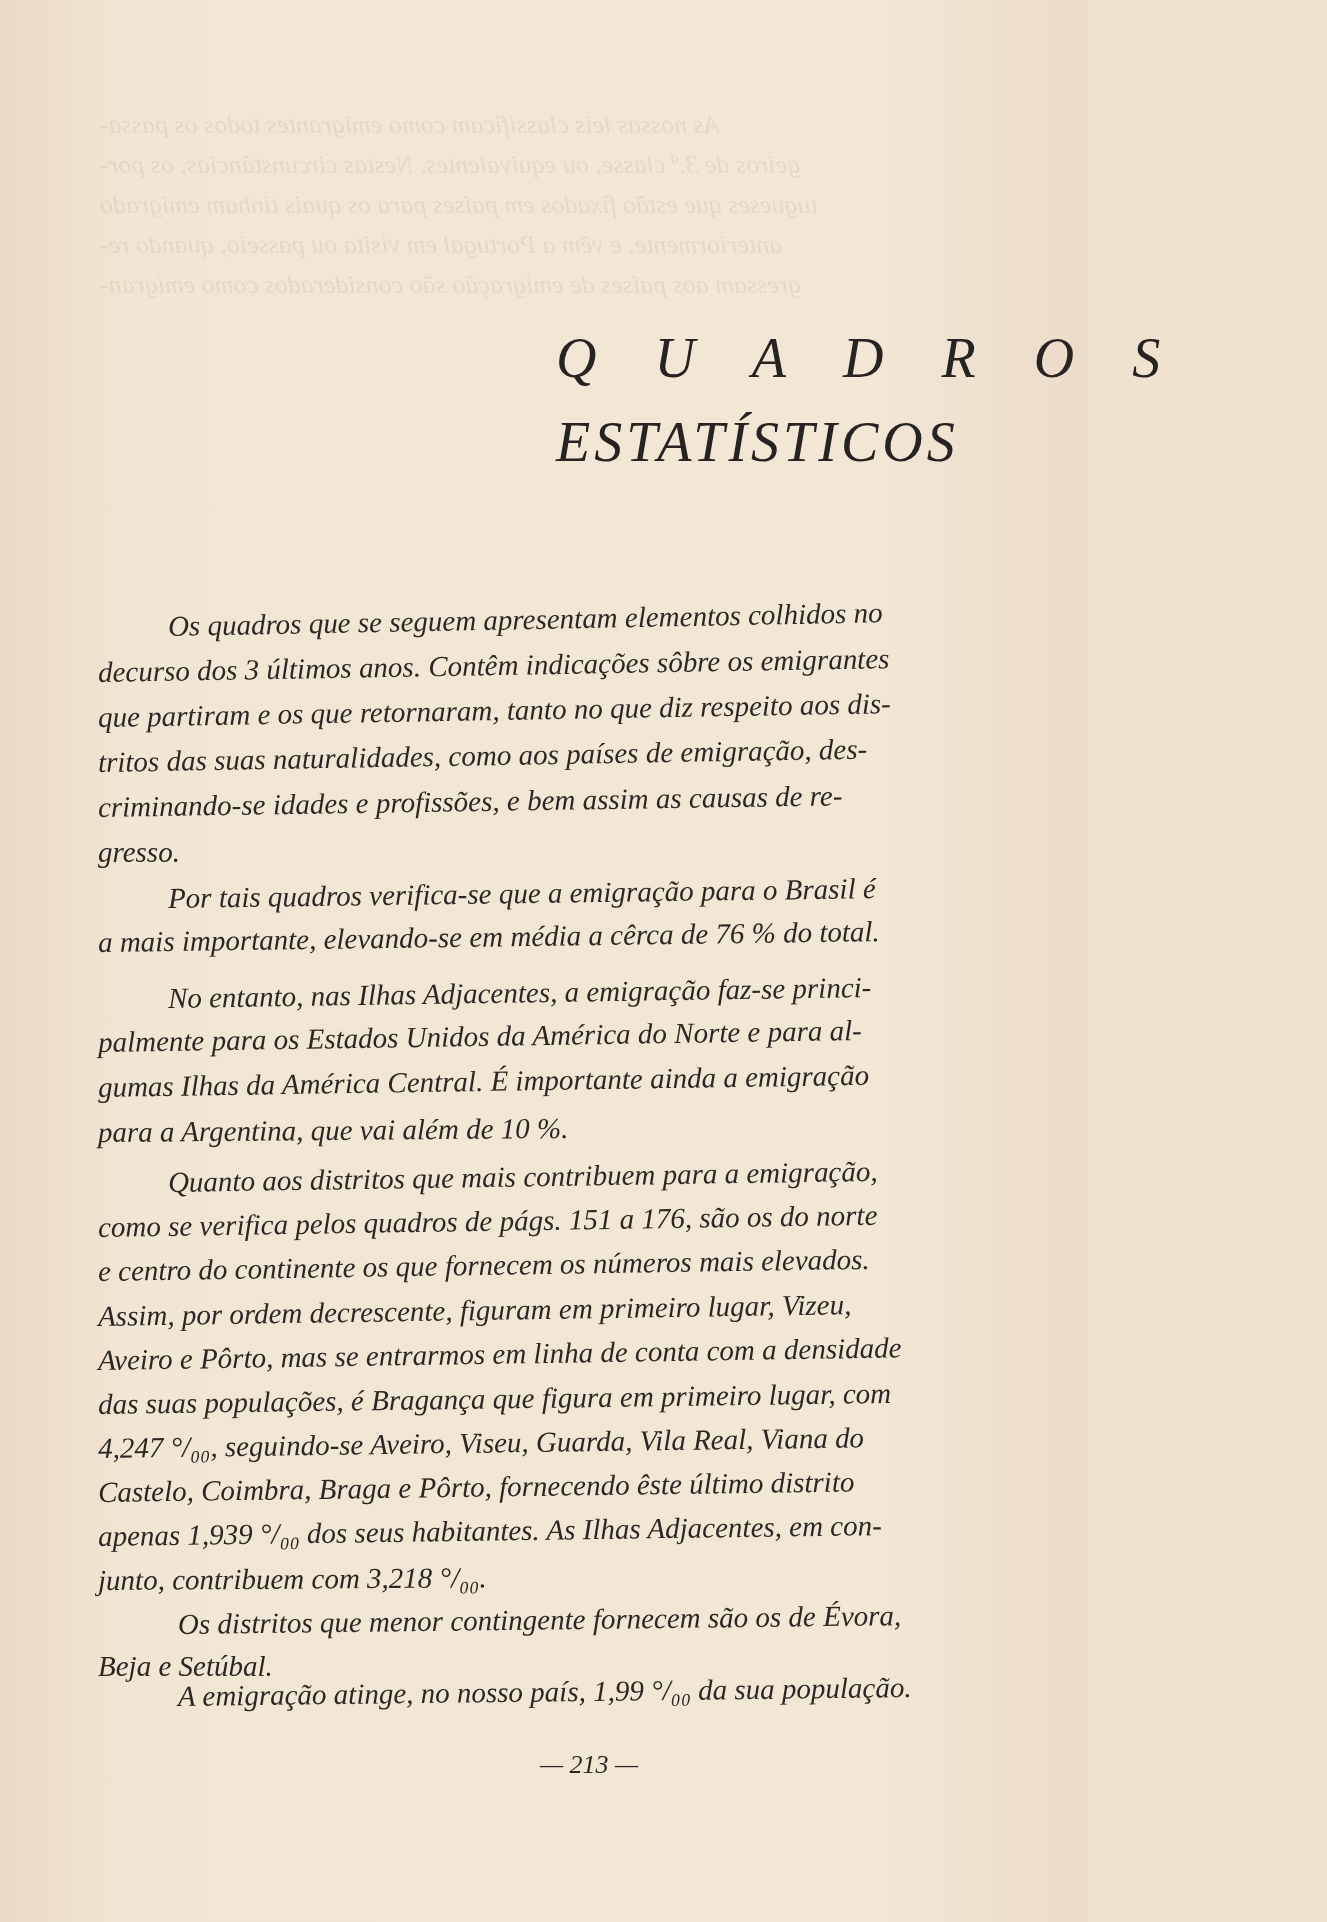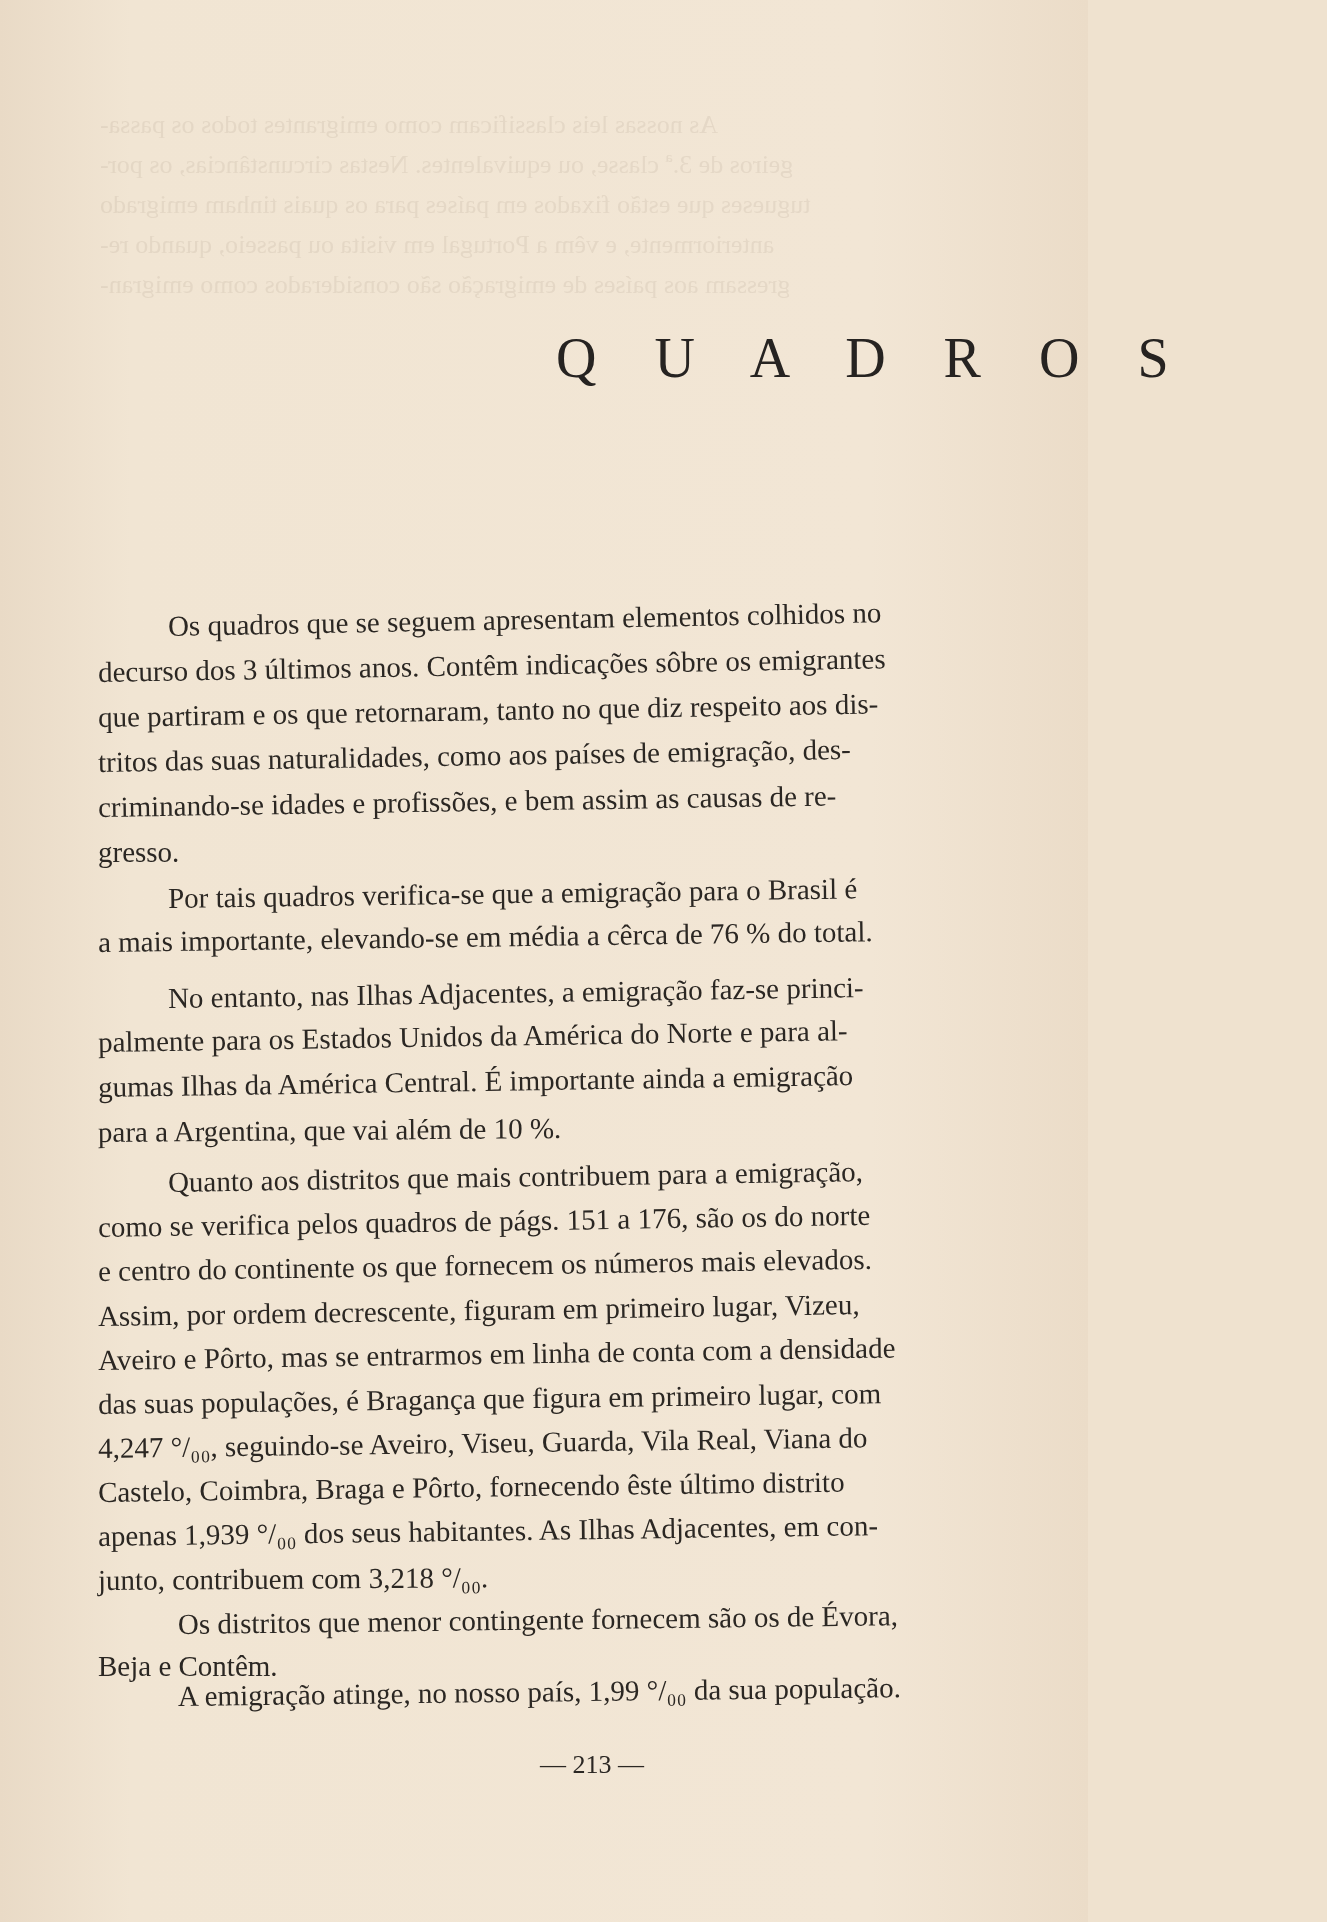--- a/index.html
+++ b/index.html
@@ -6,20 +6,21 @@
   body {
     width: 1327px; height: 1922px;
     background: #efe2cf;
     position: relative; overflow: hidden;
     font-family: "DejaVu Serif", "Liberation Serif", serif;
     color: #2a2622;
   }
   .page {
     position: absolute; left: 0; top: 0; width: 1088px; height: 1922px;
     background: linear-gradient(90deg, #e9dac6 0%, #f1e5d3 12%, #f2e6d5 80%, #ebdcc8 100%);
+    font-style: italic;
   }
   .bleed {
     position: absolute; color: rgba(120,100,80,0.10);
     font-family: "Liberation Serif", serif; font-size: 26px;
     transform: scaleX(-1); white-space: nowrap;
   }
   .title-line {
     position: absolute;
     font-family: "Liberation Serif", serif;
     font-size: 56px; line-height: 1; color: #262321;
@@ -45,20 +46,21 @@
 
 <div class="page">
 
   <div class="bleed" style="left:100px;top:110px;">As nossas leis classificam como emigrantes todos os passa-</div>
   <div class="bleed" style="left:100px;top:150px;">geiros de 3.ª classe, ou equivalentes. Nestas circunstâncias, os por-</div>
   <div class="bleed" style="left:100px;top:190px;">tugueses que estão fixados em países para os quais tinham emigrado</div>
   <div class="bleed" style="left:100px;top:230px;">anteriormente, e vêm a Portugal em visita ou passeio, quando re-</div>
   <div class="bleed" style="left:100px;top:270px;">gressam aos países de emigração são considerados como emigran-</div>
 
   <div class="title-line t1">Q U A D R O S</div>
+  <div class="title-line t2">ESTATÍSTICOS</div>
 
   <div class="line indent" style="top:612px;transform:rotate(-1.1deg);">Os quadros que se seguem apresentam elementos colhidos no</div>
   <div class="line" style="top:658px;transform:rotate(-1.0deg);">decurso dos 3 últimos anos. Contêm indicações sôbre os emigrantes</div>
   <div class="line" style="top:703px;transform:rotate(-1.0deg);">que partiram e os que retornaram, tanto no que diz respeito aos dis-</div>
   <div class="line" style="top:748px;transform:rotate(-1.0deg);">tritos das suas naturalidades, como aos países de emigração, des-</div>
   <div class="line" style="top:793px;transform:rotate(-0.9deg);">criminando-se idades e profissões, e bem assim as causas de re-</div>
   <div class="line" style="top:838px;text-align:center;">gresso.</div>
 
   <div class="line indent" style="top:884px;transform:rotate(-0.8deg);">Por tais quadros verifica-se que a emigração para o Brasil é</div>
   <div class="line" style="top:928px;transform:rotate(-0.8deg);">a mais importante, elevando-se em média a cêrca de 76 % do total.</div>
@@ -73,18 +75,18 @@
   <div class="line" style="top:1257px;transform:rotate(-0.9deg);">e centro do continente os que fornecem os números mais elevados.</div>
   <div class="line" style="top:1302px;transform:rotate(-0.9deg);">Assim, por ordem decrescente, figuram em primeiro lugar, Vizeu,</div>
   <div class="line" style="top:1346px;transform:rotate(-0.9deg);">Aveiro e Pôrto, mas se entrarmos em linha de conta com a densidade</div>
   <div class="line" style="top:1390px;transform:rotate(-0.8deg);">das suas populações, é Bragança que figura em primeiro lugar, com</div>
   <div class="line" style="top:1434px;transform:rotate(-0.8deg);">4,247 °/₀₀, seguindo-se Aveiro, Viseu, Guarda, Vila Real, Viana do</div>
   <div class="line" style="top:1478px;transform:rotate(-0.8deg);">Castelo, Coimbra, Braga e Pôrto, fornecendo êste último distrito</div>
   <div class="line" style="top:1522px;transform:rotate(-0.8deg);">apenas 1,939 °/₀₀ dos seus habitantes. As Ilhas Adjacentes, em con-</div>
   <div class="line" style="top:1566px;transform:rotate(-0.4deg);">junto, contribuem com 3,218 °/₀₀.</div>
 
   <div class="line indent" style="top:1588px;left:178px;transform:rotate(-0.7deg);margin-top:22px;">Os distritos que menor contingente fornecem são os de Évora,</div>
-  <div class="line" style="top:1652px;">Beja e Contêm.</div>
+  <div class="line" style="top:1652px;">Beja e Setúbal.</div>
 
   <div class="line indent" style="top:1682px;left:178px;transform:rotate(-0.7deg);">A emigração atinge, no nosso país, 1,99 °/₀₀ da sua população.</div>
 
   <div class="pagenum">— 213 —</div>
 </div>
 
 </body></html>

